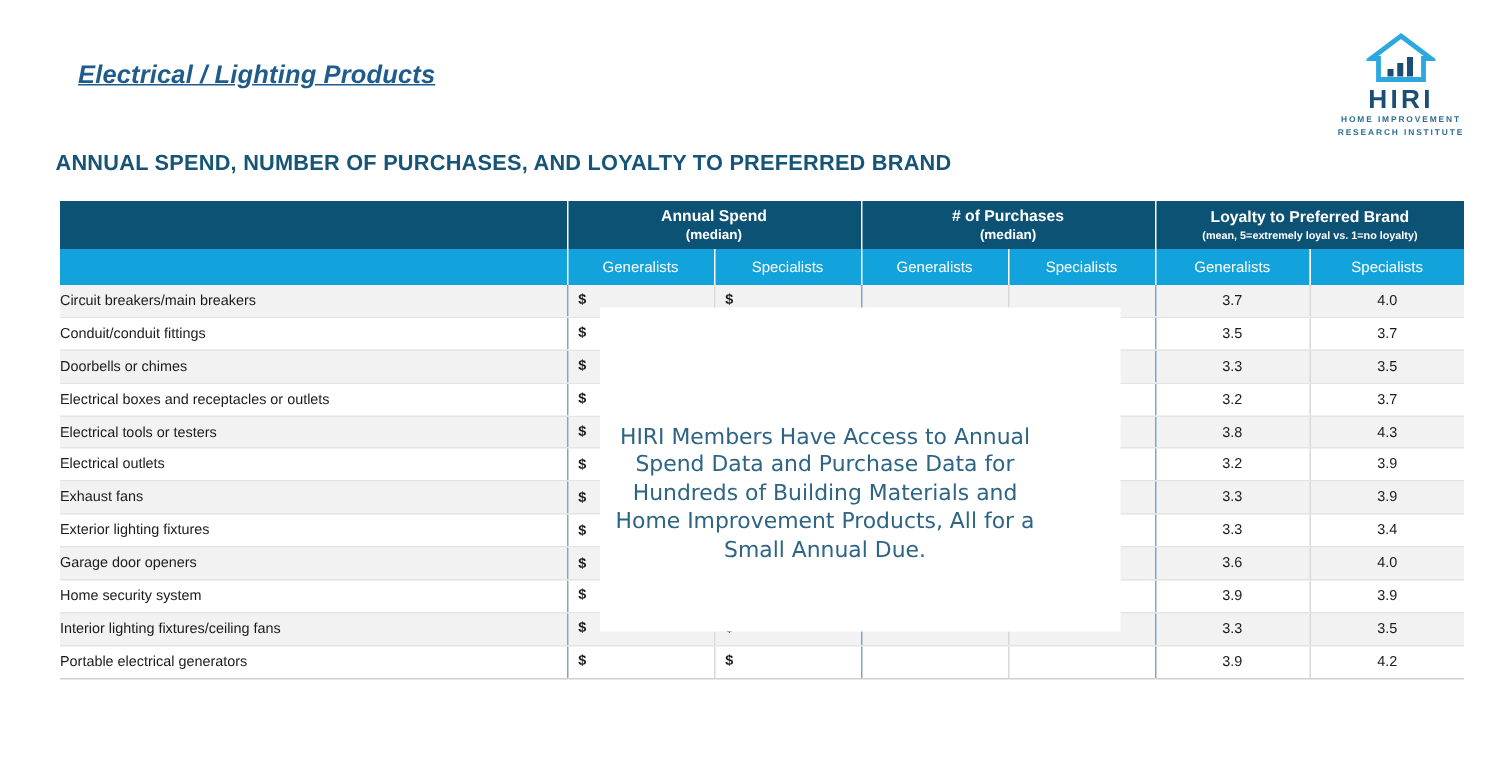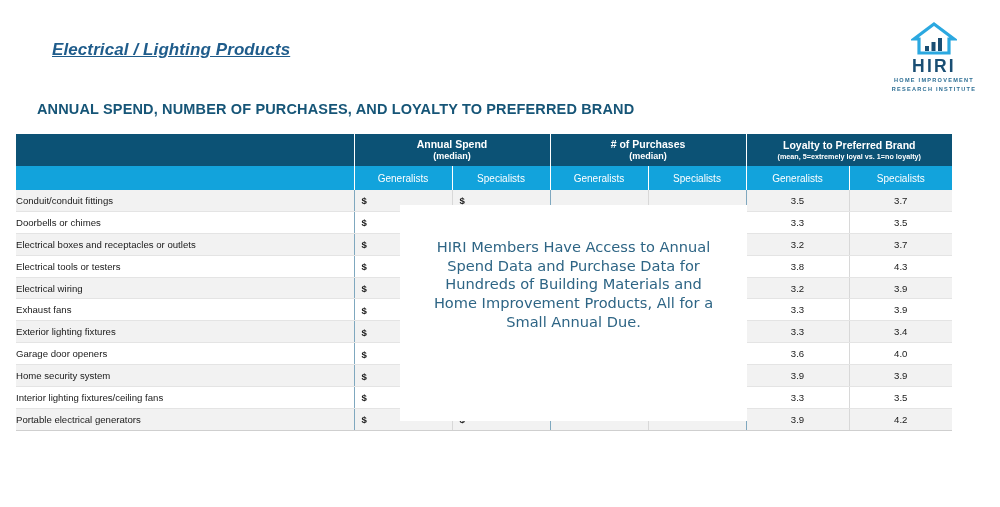--- a/index.html
+++ b/index.html
@@ -61,21 +61,21 @@
     font-size: 5.6px;
     font-weight: bold;
     color: #2C6E94;
     letter-spacing: 1.25px;
     line-height: 1.55;
   }
 
   
   #data-table {
     position: absolute;
-    left: 16px;
+    left: 40px;
     top: 134px;
     width: 936px;
     border-collapse: collapse;
     table-layout: fixed;
   }
   #data-table th, #data-table td {
     padding: 0;
     margin: 0;
   }
 
@@ -160,21 +160,21 @@
   
   #member-overlay {
     position: absolute;
     left: 400px;
     top: 205px;
     width: 347px;
     height: 216px;
     background: #ffffff;
     z-index: 10;
     display: flex;
-    flex-direction: column;
+    flex-direction: row;
     align-items: center;
     justify-content: flex-start;
   }
   #overlay-text {
     margin-top: 33px;
     width: 300px;
     text-align: center;
     font-size: 14.6px;
     line-height: 1.28;
     color: #2E6585;
@@ -244,20 +244,33 @@
       <th class="sep-left">Generalists</th>
       <th>Specialists</th>
       <th class="sep-left">Generalists</th>
       <th>Specialists</th>
       <th class="sep-left">Generalists</th>
       <th>Specialists</th>
     </tr>
   </thead>
   <tbody id="table-body">
       <tr>
+        <td class="label">Circuit breakers/main breakers</td>
+        <td class="money sep-left">
+          <span class="dollar">$</span>
+        </td>
+        <td class="money divider">
+          <span class="dollar">$</span>
+        </td>
+        <td class="num sep-left"></td>
+        <td class="num divider"></td>
+        <td class="loyal sep-left">3.7</td>
+        <td class="loyal divider">4.0</td>
+      </tr>
+      <tr>
         <td class="label">Conduit/conduit fittings</td>
         <td class="money sep-left">
           <span class="dollar">$</span>
         </td>
         <td class="money divider">
           <span class="dollar">$</span>
         </td>
         <td class="num sep-left"></td>
         <td class="num divider"></td>
         <td class="loyal sep-left">3.5</td>
@@ -296,21 +309,21 @@
         </td>
         <td class="money divider">
           <span class="dollar">$</span>
         </td>
         <td class="num sep-left"></td>
         <td class="num divider"></td>
         <td class="loyal sep-left">3.8</td>
         <td class="loyal divider">4.3</td>
       </tr>
       <tr>
-        <td class="label">Electrical wiring</td>
+        <td class="label">Electrical outlets</td>
         <td class="money sep-left">
           <span class="dollar">$</span>
         </td>
         <td class="money divider">
           <span class="dollar">$</span>
         </td>
         <td class="num sep-left"></td>
         <td class="num divider"></td>
         <td class="loyal sep-left">3.2</td>
         <td class="loyal divider">3.9</td>

